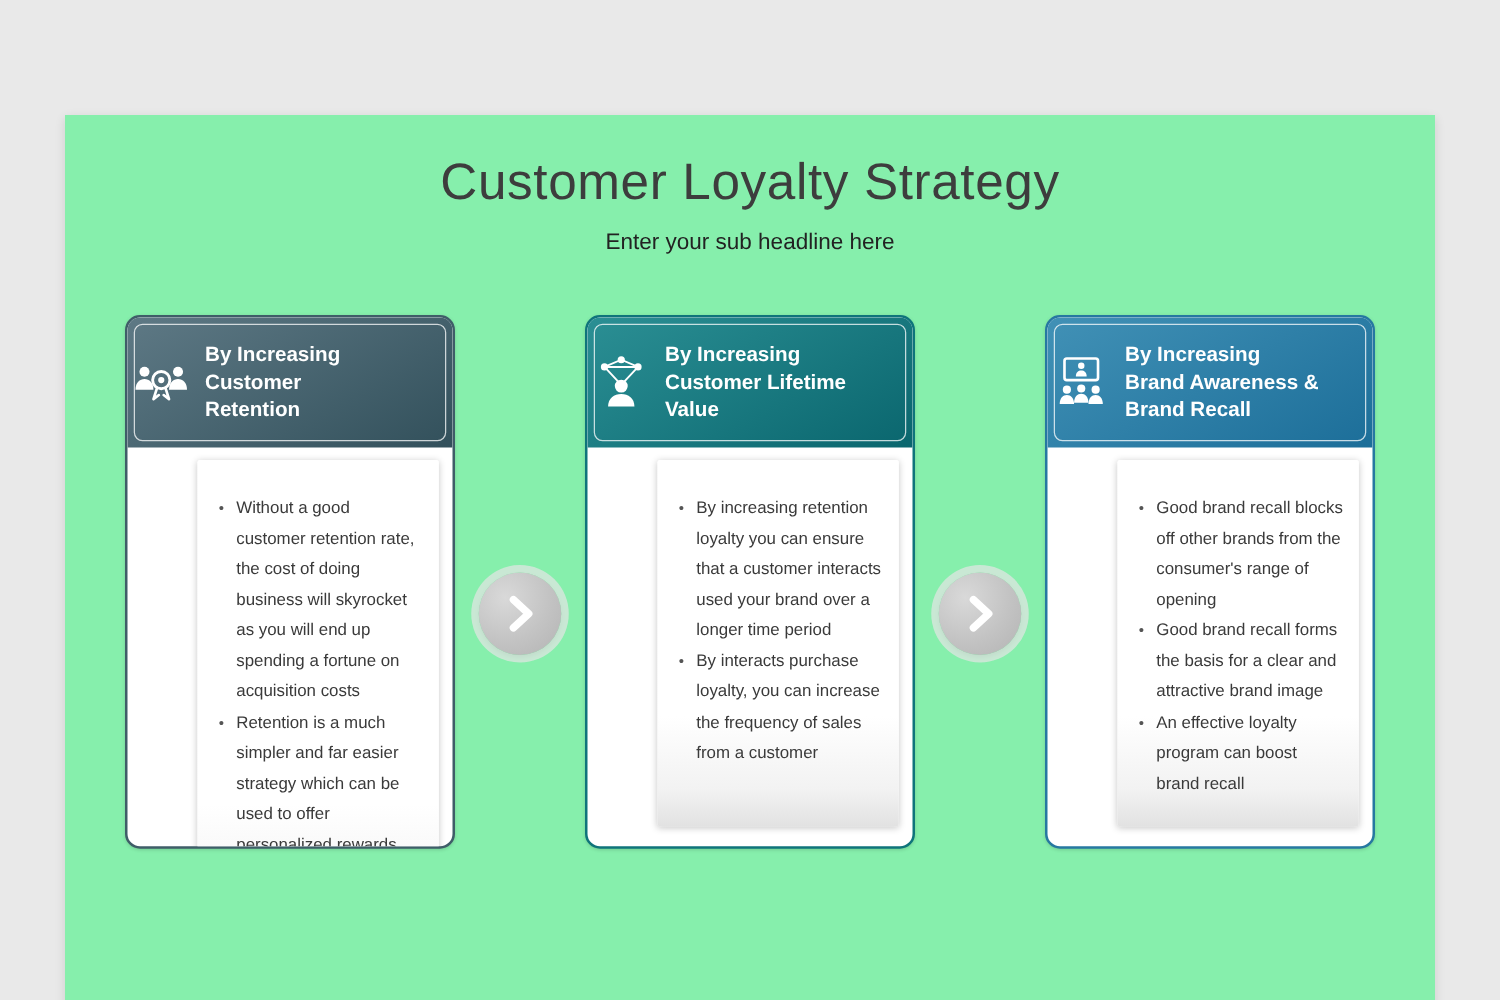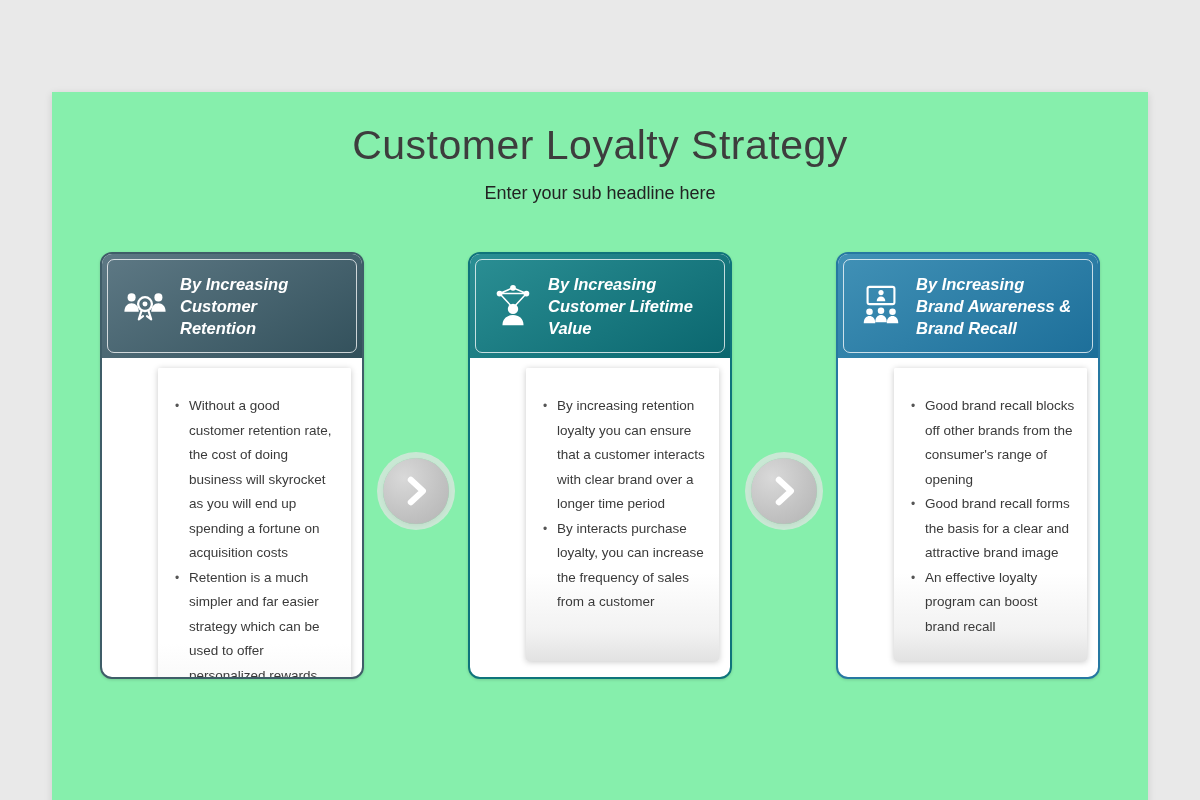--- a/index.html
+++ b/index.html
@@ -50,22 +50,21 @@
     box-shadow: 0 1px 3px rgba(0,0,0,0.15);
   }
   .card-header {
     position: relative;
     height: 104px;
     flex-shrink: 0;
     background: linear-gradient(150deg, var(--g1) 0%, var(--g2) 100%);
     border-radius: 9px 9px 0 0;
     display: flex;
     align-items: center;
-    padding: 0 12px 0 20px;
-    font-style: italic;
+    padding: 0 12px 0 4px;
   }
   .header-stroke {
     position: absolute;
     inset: 5px;
     border: 1px solid rgba(255,255,255,0.75);
     border-radius: 7px;
     pointer-events: none;
   }
   .card-icon {
     width: 46px; height: 46px;
@@ -181,21 +180,21 @@
             <path d="M13,44 c0-7 5-10.5 11-10.5 s11,3.5 11,10.5 z" fill="#fff"></path>
           </svg>
         </div>
         <div class="card-title">By Increasing
 Customer Lifetime
 Value</div>
       </div>
       <div class="card-body">
         <div class="panel">
           <ul class="bullets">
-            <li>By increasing retention loyalty you can ensure that a customer interacts with clear brand over a longer time period</li>
+            <li>By increasing retention loyalty you can ensure that a customer interacts used your brand over a longer time period</li>
             <li>By interacts purchase loyalty, you can increase the frequency of sales from a customer</li>
           </ul>
         </div>
       </div>
     </div>
 
     <div class="arrow-wrap">
       <div class="arrow-circle">
         <svg width="26" height="34" viewBox="0 0 30 36">
           <polyline points="9,5 23,18 9,31" fill="none" stroke="#ffffff" stroke-width="7" stroke-linecap="round" stroke-linejoin="round"></polyline>

